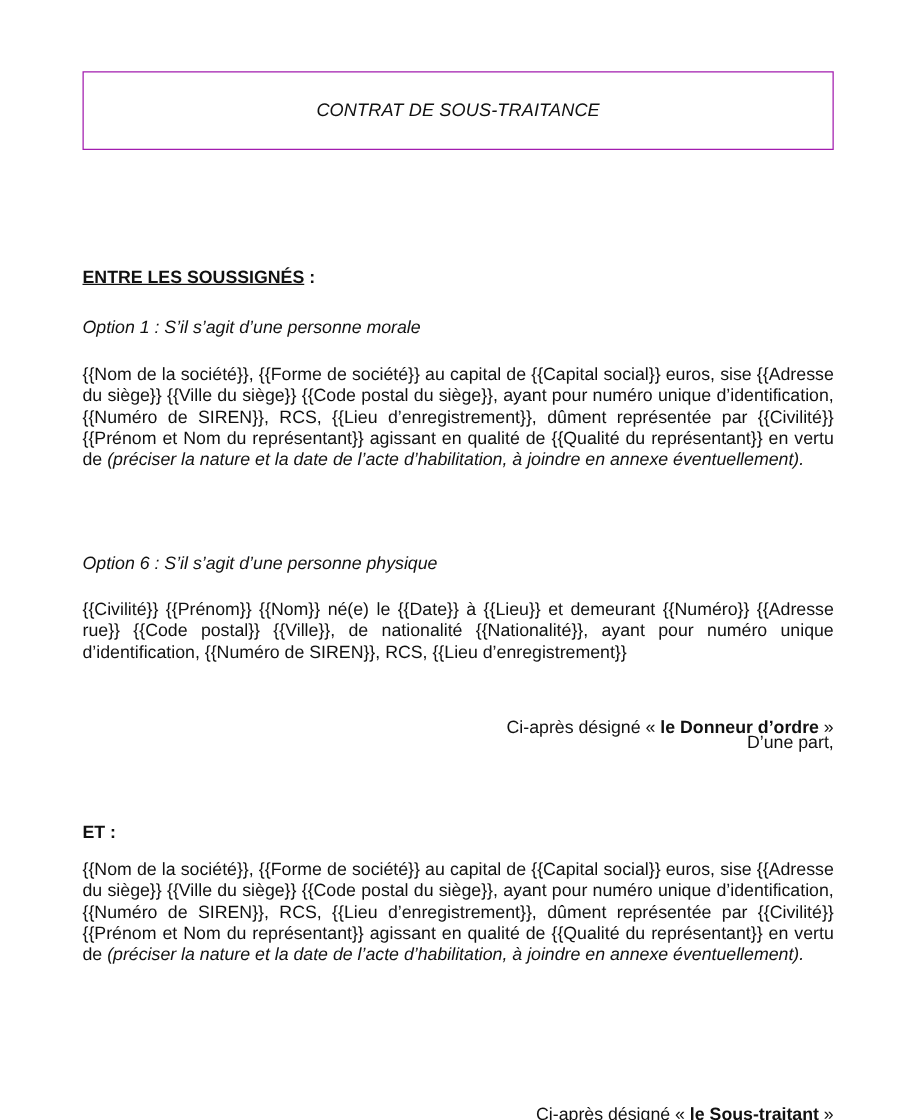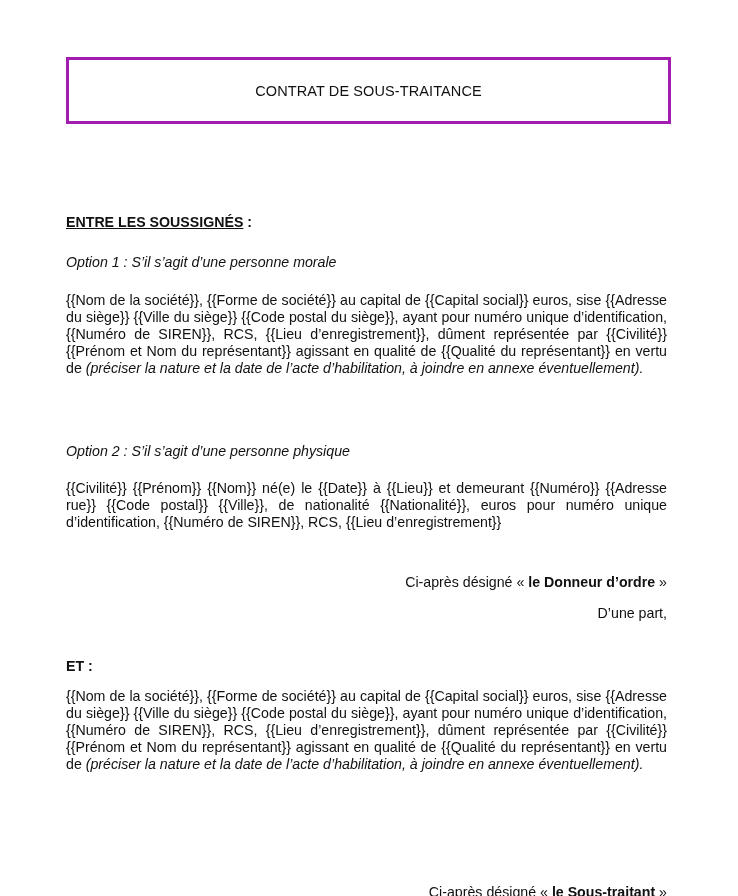--- a/index.html
+++ b/index.html
@@ -3,22 +3,22 @@
 <meta charset="utf-8">
 <style>
   html, body { margin: 0; padding: 0; background: #ffffff; }
   body {
     width: 738px; height: 896px; overflow: hidden; position: relative;
     font-family: "Liberation Sans", sans-serif; color: #111111;
     font-size: 14.2px;
   }
   .title-box {
     position: absolute; left: 66px; top: 57px; width: 599px; height: 61px;
-    border: 3px solid #a21caf; display: flex; align-items: center; justify-content: center;
-    font-size: 14.5px; letter-spacing: 0.1px;
+    border: 1px solid #a21caf; display: flex; align-items: center; justify-content: center;
+    font-size: 14.5px; letter-spacing: 0.1px; font-style: italic;
   }
   .block { position: absolute; left: 66px; width: 601px; }
   .heading { font-weight: bold; }
   .heading .u { text-decoration: underline; margin-top: 19px; }
   .italic { font-style: italic; }
   .para { text-align: justify; line-height: 17px; }
   .right { text-align: right; }
   b { font-weight: bold; }
 </style>
 </head>
@@ -31,29 +31,29 @@
 <div class="block heading" style="top:214px;">
   <span class="u">ENTRE LES SOUSSIGNÉS</span><span> :</span>
 </div>
 
 <div class="block italic" style="top:254px;font-style:italic;">Option 1 :  S’il s’agit d’une personne morale</div>
 
 <div class="block para" style="top:292px;">
   <span>{{Nom de la société}}, {{Forme de société}} au capital de {{Capital social}} euros, sise {{Adresse du siège}} {{Ville du siège}} {{Code postal du siège}}, ayant pour numéro unique d’identification, {{Numéro de SIREN}}, RCS, {{Lieu d’enregistrement}}, dûment représentée par {{Civilité}} {{Prénom et Nom du représentant}} agissant en qualité de {{Qualité du représentant}} en vertu de </span><span class="italic">(préciser la nature et la date de l’acte d’habilitation, à joindre en annexe éventuellement).</span>
 </div>
 
-<div class="block italic" style="top:443px;">Option 2 : S’il s’agit d’une personne physique</div>
+<div class="block italic" style="top:443px;">Option 6 : S’il s’agit d’une personne physique</div>
 
-<div class="block para" style="top:480px;">{{Civilité}} {{Prénom}} {{Nom}} né(e) le {{Date}} à {{Lieu}} et demeurant {{Numéro}} {{Adresse rue}} {{Code postal}} {{Ville}}, de nationalité {{Nationalité}}, euros pour numéro unique d’identification, {{Numéro de SIREN}}, RCS, {{Lieu d’enregistrement}}</div>
+<div class="block para" style="top:480px;">{{Civilité}} {{Prénom}} {{Nom}} né(e) le {{Date}} à {{Lieu}} et demeurant {{Numéro}} {{Adresse rue}} {{Code postal}} {{Ville}}, de nationalité {{Nationalité}}, ayant pour numéro unique d’identification, {{Numéro de SIREN}}, RCS, {{Lieu d’enregistrement}}</div>
 
 <div class="block right" style="top:574px;">
   <span>Ci-après désigné « </span><b>le Donneur d’ordre</b><span> »</span>
 </div>
 
-<div class="block right" style="top:605px;">D’une part,</div>
+<div class="block right" style="top:586px;">D’une part,</div>
 
 <div class="block heading" style="top:658px;">ET :</div>
 
 <div class="block para" style="top:688px;">
   <span>{{Nom de la société}}, {{Forme de société}} au capital de {{Capital social}} euros, sise {{Adresse du siège}} {{Ville du siège}} {{Code postal du siège}}, ayant pour numéro unique d’identification, {{Numéro de SIREN}}, RCS, {{Lieu d’enregistrement}}, dûment représentée par {{Civilité}} {{Prénom et Nom du représentant}} agissant en qualité de {{Qualité du représentant}} en vertu de </span><span class="italic">(préciser la nature et la date de l’acte d’habilitation, à joindre en annexe éventuellement).</span>
 </div>
 
 <div class="block right" style="top:884px;">
   <span>Ci-après désigné « </span><b>le Sous-traitant</b><span> »</span>
 </div>

